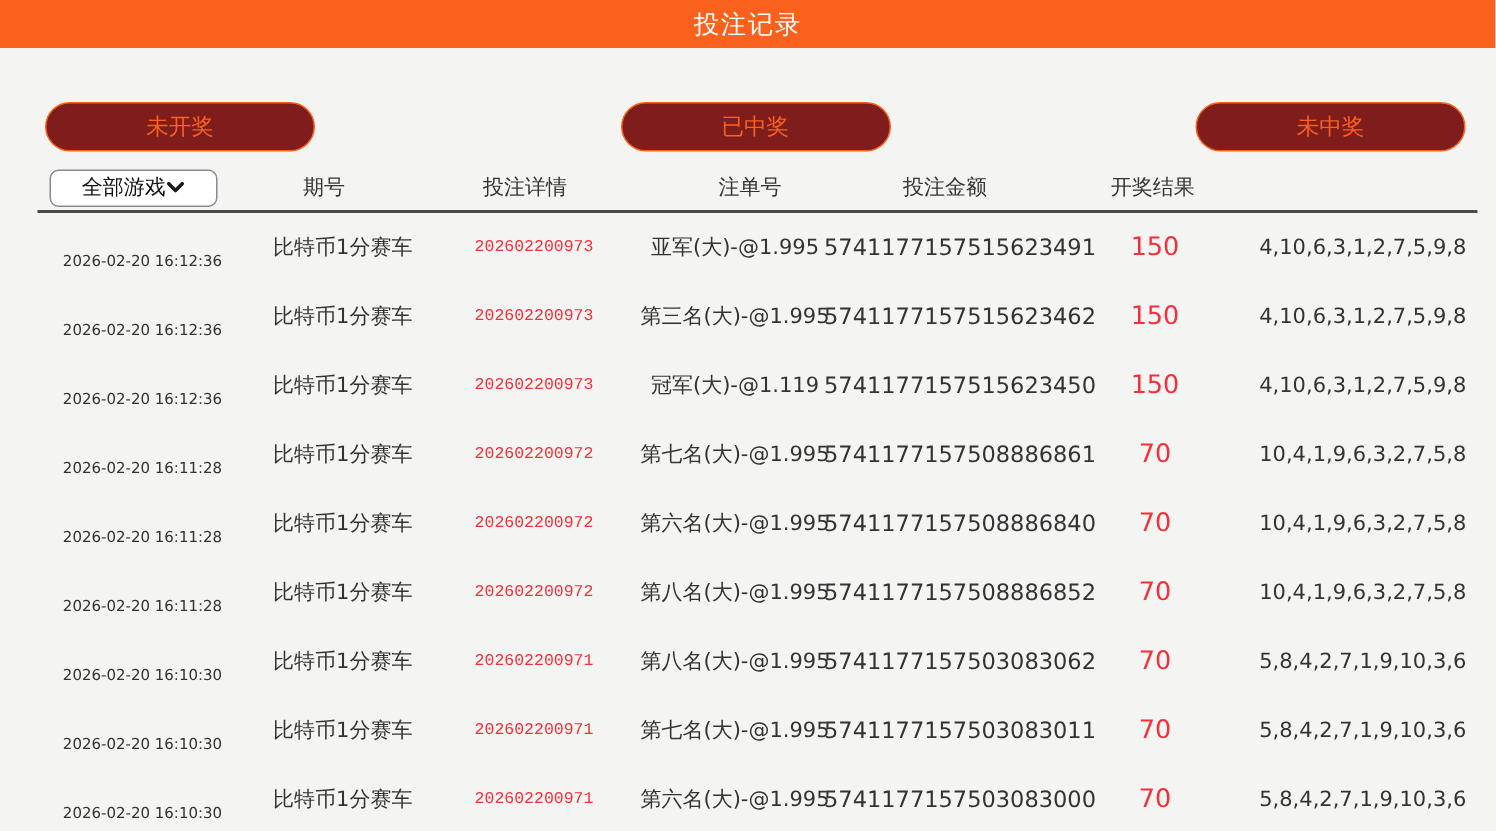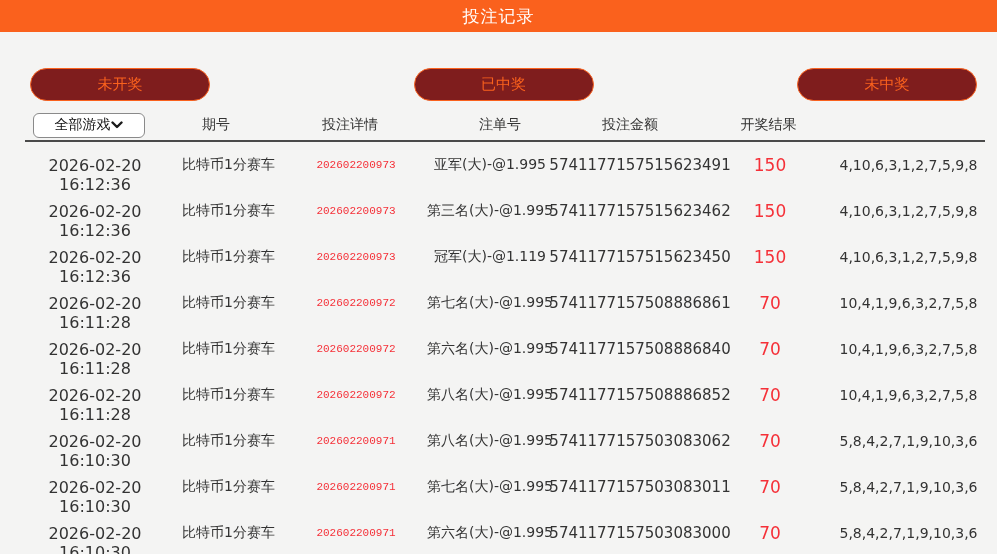--- a/index.html
+++ b/index.html
@@ -78,21 +78,21 @@
     font-size:14px;color:#111;
   }
   .select .chev{display:flex;align-items:center;}
   .tbody .row{
     height:46px;
     padding-left:25px;
     display:flex;
     align-items:center;
   }
   .tbody .cell{font-size:14px;color:var(--ink);}
-  .tbody .c-time{font-size:16px;margin-top:19px;}
+  .tbody .c-time{font-size:10px;margin-top:19px;}
   .tbody .c-order{font-size:15px;letter-spacing:0;}
   .tbody .c-period{color:var(--red);font-size:11px;font-family:Liberation Mono, monospace;}
   .tbody .c-amount{color:var(--red);font-size:17px;}
 </style>
 </head>
 <body>
 
 <div class="titlebar">
   <span class="title">投注记录</span>
 </div>

